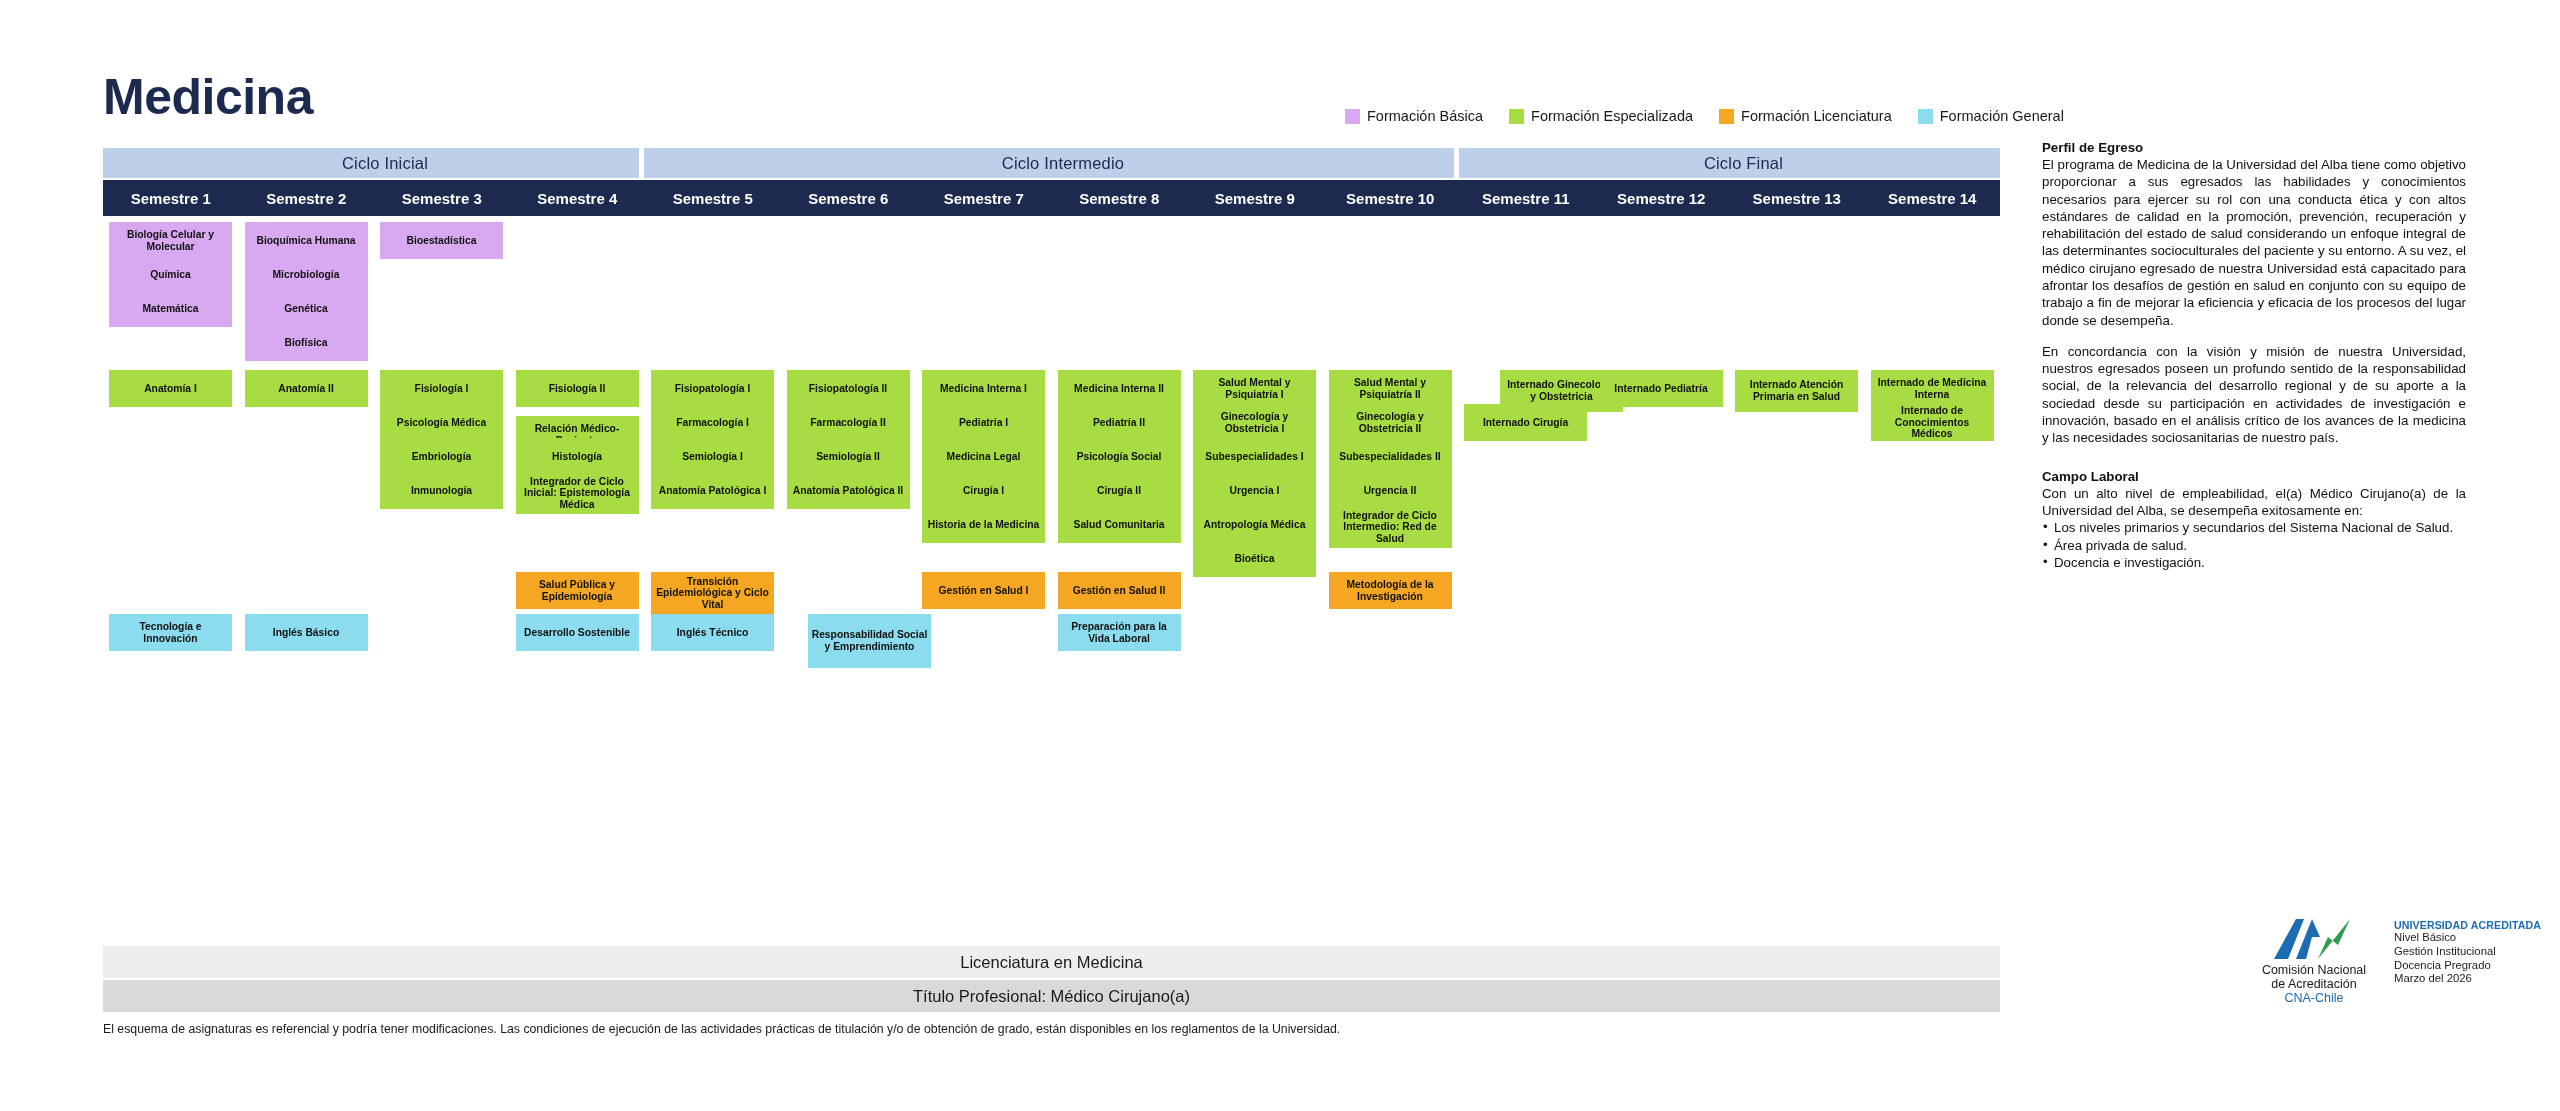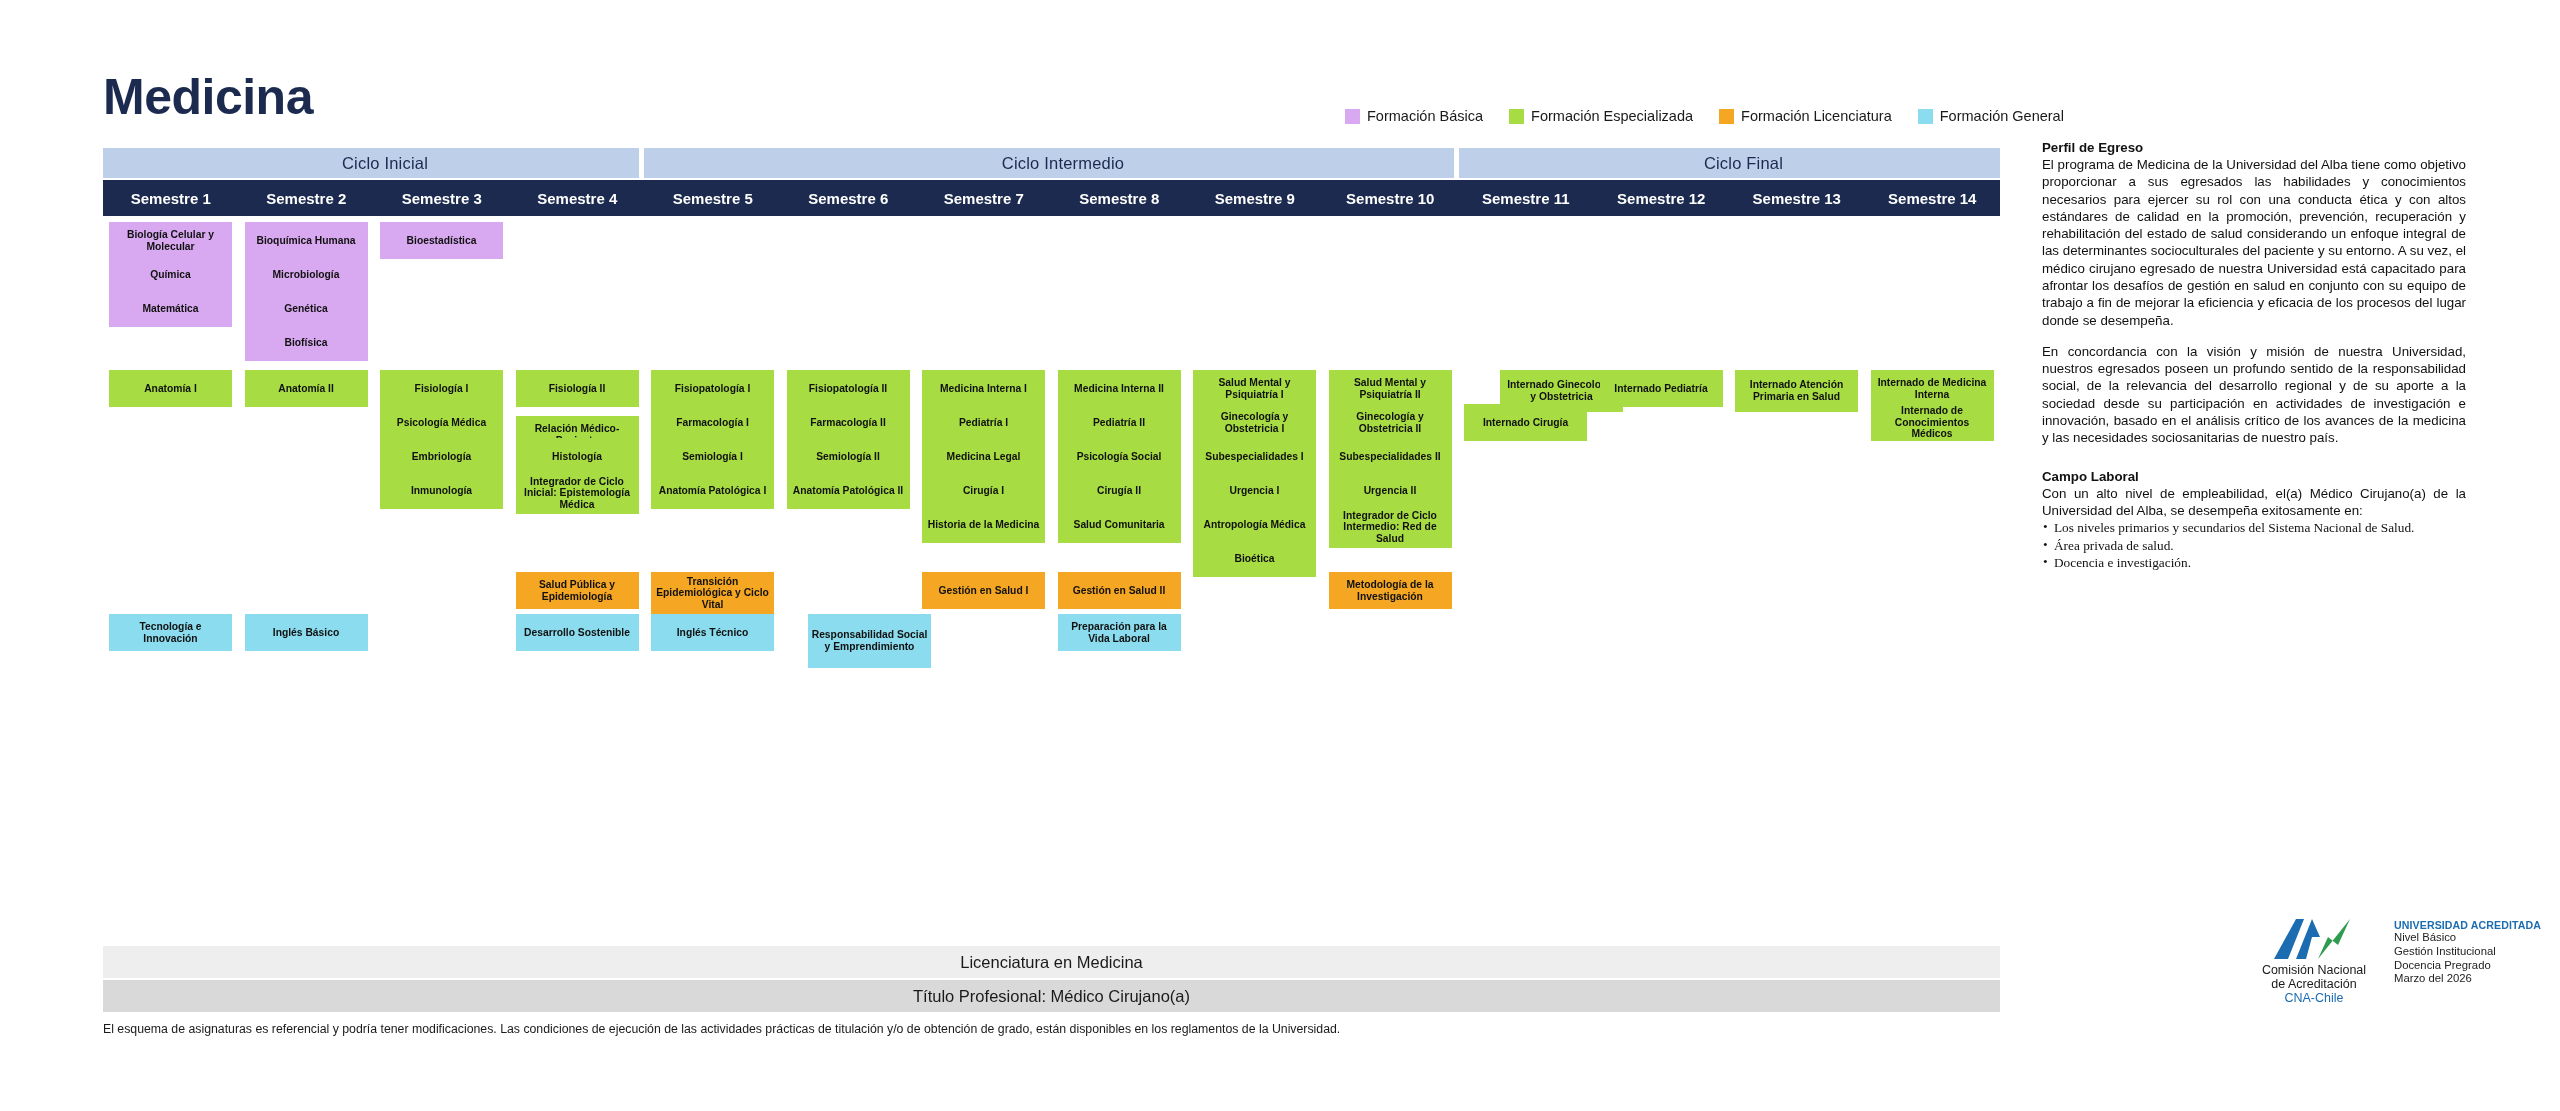--- a/index.html
+++ b/index.html
@@ -92,21 +92,21 @@
     color: #111111;
   }
   .rp-heading { font-size: 13.3px; font-weight: bold; margin-bottom: 1px; }
   .rp-para {
     font-size: 13.3px; line-height: 1.30; text-align: justify;
     margin-bottom: 14px;
   }
   .rp-para.last { margin-bottom: 0; }
   .rp-block2 { margin-top: 22px; }
   .rp-list { list-style: none; font-size: 13.3px; line-height: 1.32; }
-  .rp-list li { position: relative; padding-left: 12px; font-family: Liberation Serif, serif; }
+  .rp-list li { position: relative; padding-left: 12px; }
   .rp-list li::before {
     content: "\2022"; position: absolute; left: 1px; top: -1px;
   }
 
   
   .accred { position: absolute; left: 2248px; top: 915px; display: flex; gap: 14px; }
   .accred-logo { width: 132px; text-align: center; }
   .accred-mark { height: 46px; margin-bottom: 2px; }
   .accred-cna {
     font-size: 12.5px; line-height: 1.12; color: #1a1a1a;

